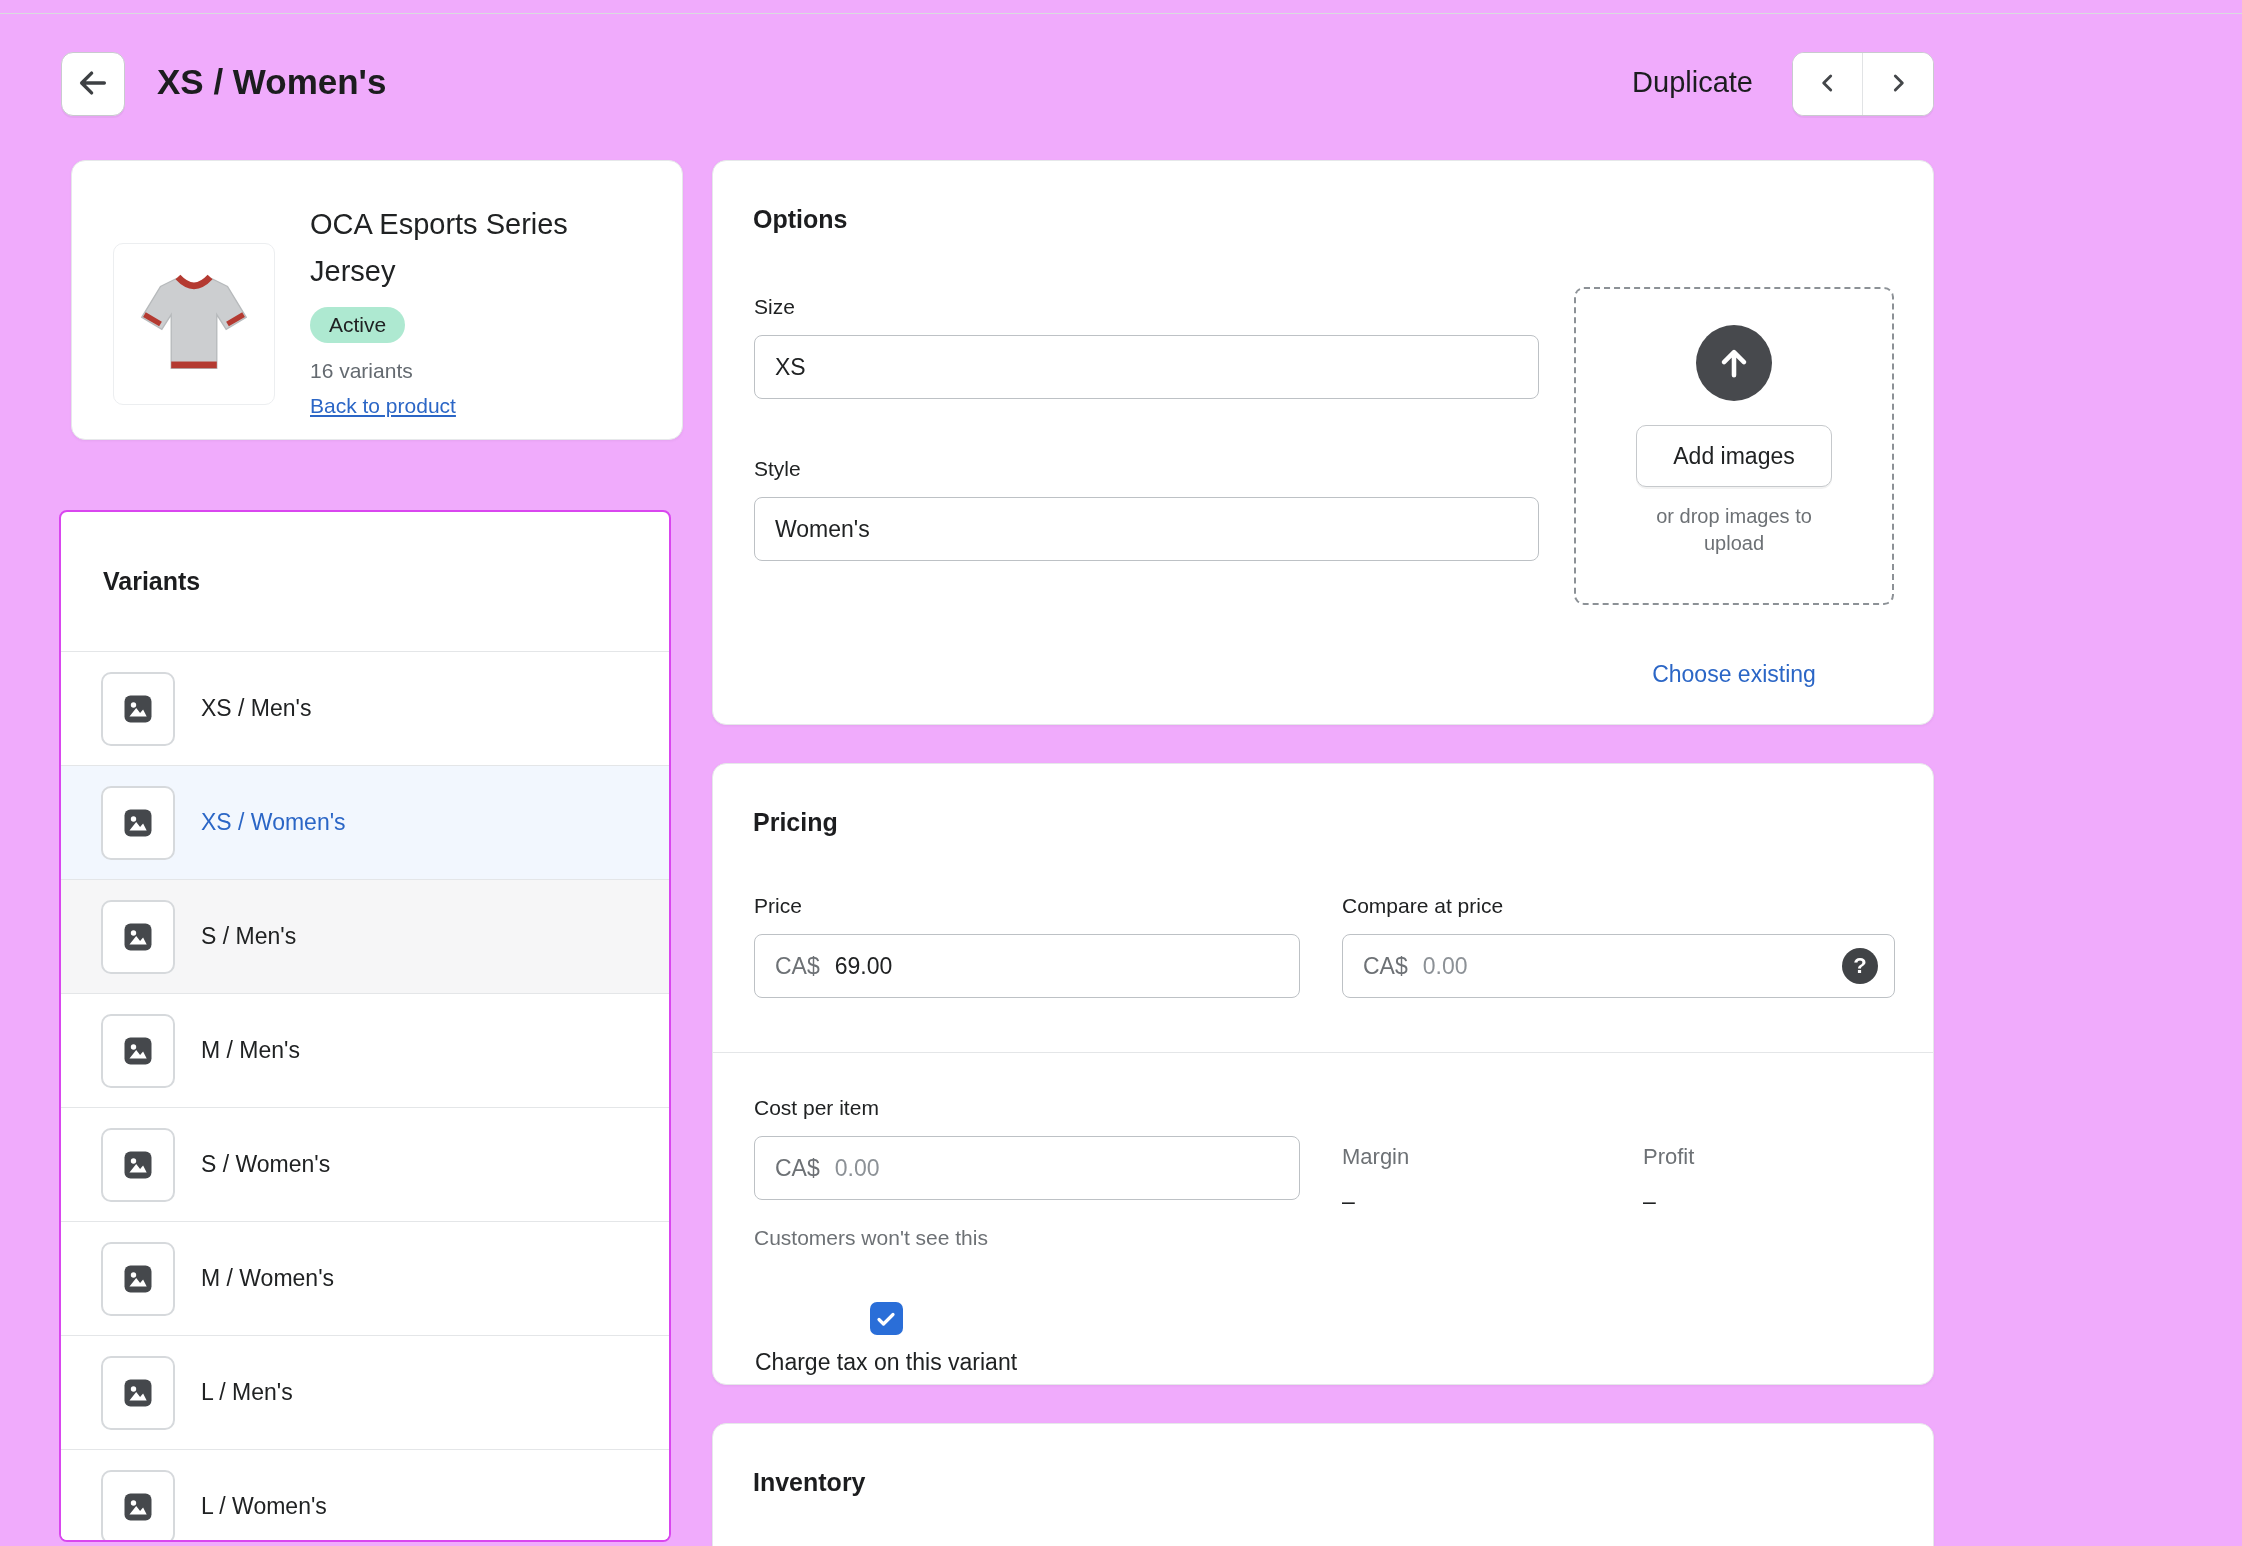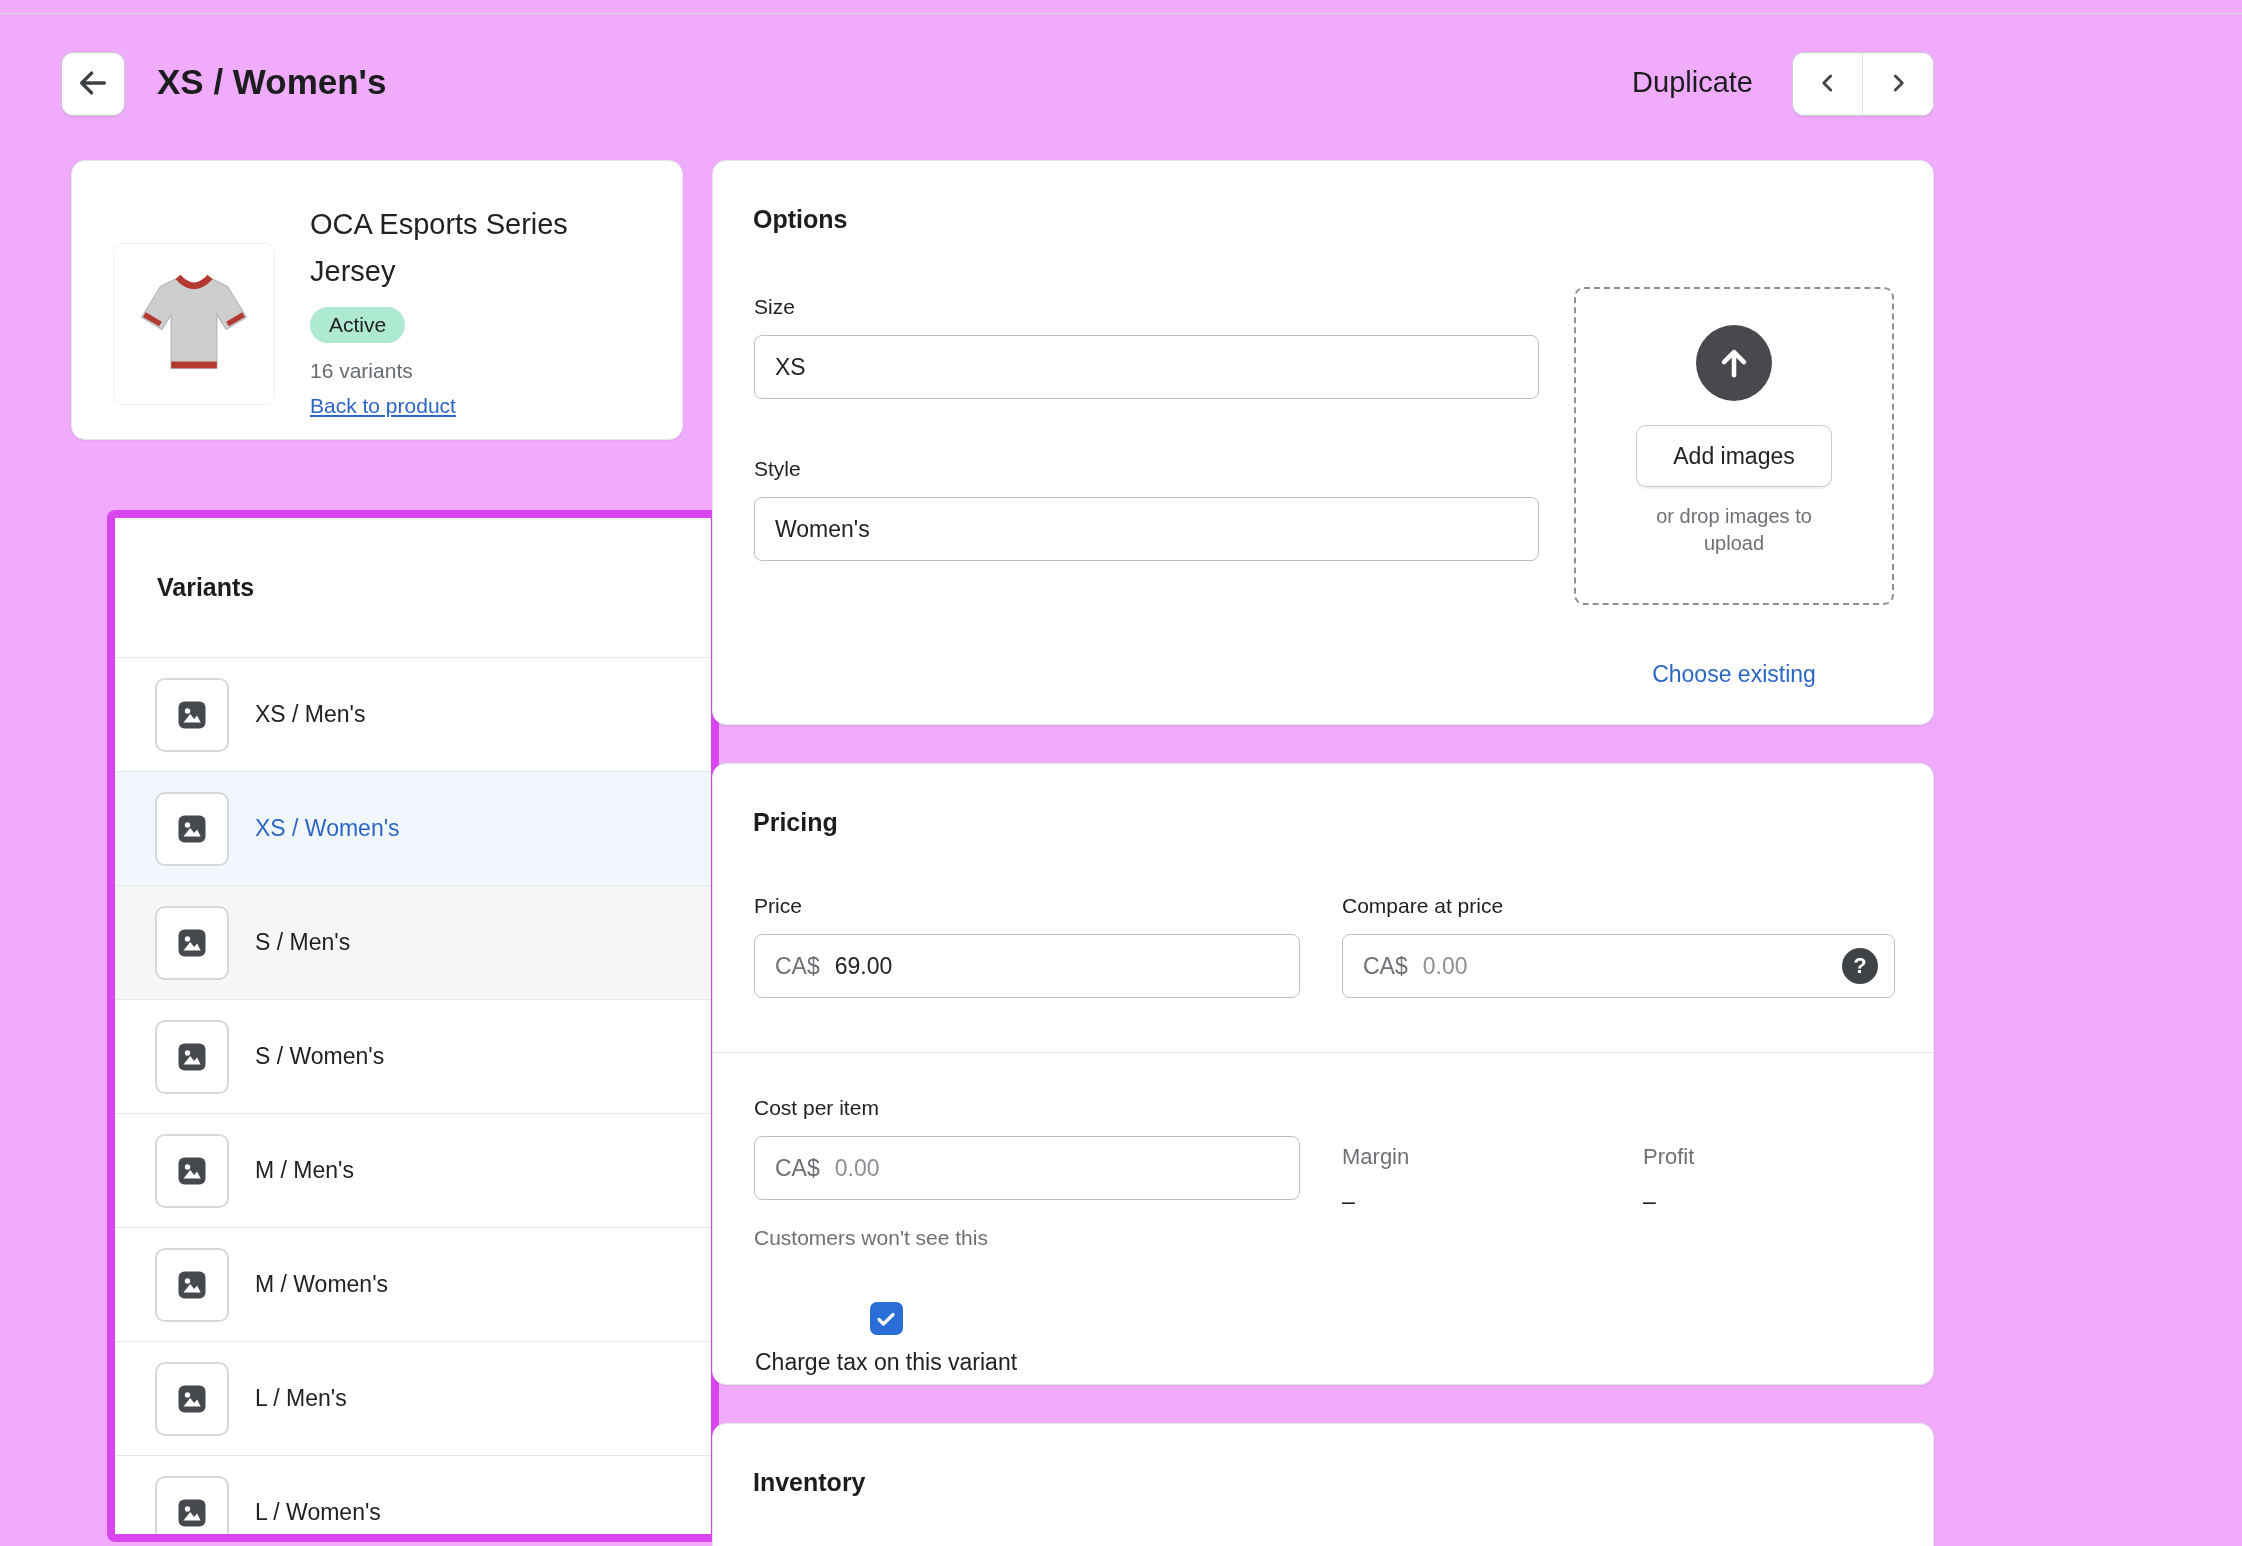--- a/index.html
+++ b/index.html
@@ -50,21 +50,21 @@
     display: inline-block; margin-top: 12px; background: #aee9d1; color: #202223;
     border-radius: 999px; padding: 6px 19px; font-size: 21px;
   }
   .variants-count { margin-top: 16px; font-size: 21px; color: #646a70; }
   .link { color: #2b66c6; cursor: pointer; }
   .back-link { display: inline-block; margin-top: 11px; font-size: 21px; text-decoration: underline; }
 
   
   .variants-card {
     left: 59px; top: 510px; width: 612px; height: 1032px;
-    border: 8px solid #d946ef; border-radius: 8px; overflow: hidden; box-shadow: none; margin-left: 48px;
+    border: 2px solid #d946ef; border-radius: 8px; overflow: hidden; box-shadow: none;
   }
   .variants-header { height: 140px; display: flex; align-items: center; padding-left: 42px; border-bottom: 1px solid #e4e6e8; }
   .variants-header h2 { position: static; }
   .variant-row {
     height: 114px; display: flex; align-items: center; padding-left: 40px; gap: 26px;
     border-bottom: 1px solid #e4e6e8; cursor: pointer; background: #fff;
   }
   .variant-row.selected { background: #f2f7fe; }
   .variant-row.selected .vlabel { color: #2b66c6; }
   .variant-row.subtle { background: #f6f6f7; }
@@ -225,32 +225,32 @@
     </div>
 
     <div class="variant-row">
       <span class="vicon">
         <svg viewBox="0 0 24 24" width="36" height="36">
             <rect x="3" y="3" width="18" height="18" rx="4" fill="#45484c"></rect>
             <circle cx="9" cy="9.3" r="1.8" fill="#fff"></circle>
             <path d="M6.3 17 L10.8 11.3 L13.4 14.6 L15.4 12.4 L17.8 17 Z" fill="#fff"></path>
           </svg>
       </span>
+      <span class="vlabel">M / Men's</span>
+    </div>
+
+    <div class="variant-row">
+      <span class="vicon">
+        <svg viewBox="0 0 24 24" width="36" height="36">
+            <rect x="3" y="3" width="18" height="18" rx="4" fill="#45484c"></rect>
+            <circle cx="9" cy="9.3" r="1.8" fill="#fff"></circle>
+            <path d="M6.3 17 L10.8 11.3 L13.4 14.6 L15.4 12.4 L17.8 17 Z" fill="#fff"></path>
+          </svg>
+      </span>
       <span class="vlabel">S / Women's</span>
-    </div>
-
-    <div class="variant-row">
-      <span class="vicon">
-        <svg viewBox="0 0 24 24" width="36" height="36">
-            <rect x="3" y="3" width="18" height="18" rx="4" fill="#45484c"></rect>
-            <circle cx="9" cy="9.3" r="1.8" fill="#fff"></circle>
-            <path d="M6.3 17 L10.8 11.3 L13.4 14.6 L15.4 12.4 L17.8 17 Z" fill="#fff"></path>
-          </svg>
-      </span>
-      <span class="vlabel">M / Men's</span>
     </div>
 
     <div class="variant-row">
       <span class="vicon">
         <svg viewBox="0 0 24 24" width="36" height="36">
             <rect x="3" y="3" width="18" height="18" rx="4" fill="#45484c"></rect>
             <circle cx="9" cy="9.3" r="1.8" fill="#fff"></circle>
             <path d="M6.3 17 L10.8 11.3 L13.4 14.6 L15.4 12.4 L17.8 17 Z" fill="#fff"></path>
           </svg>
       </span>

